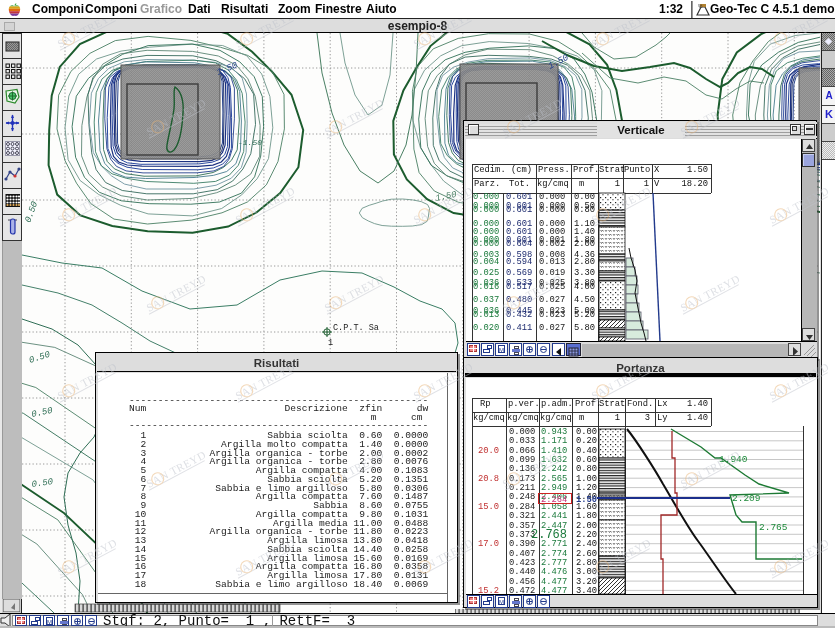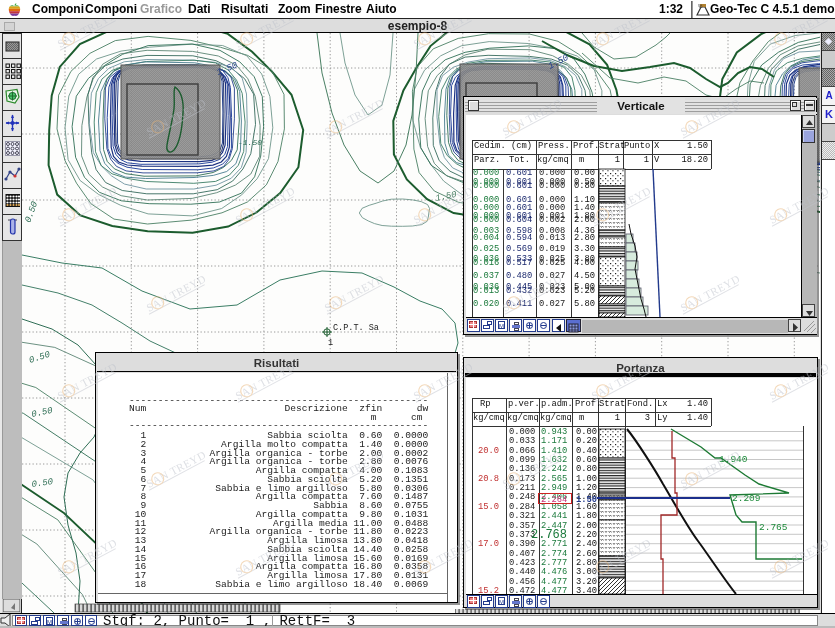--- a/index.html
+++ b/index.html
@@ -392,21 +392,21 @@
         <div style="position:absolute;left:3.3px;top:5px;width:4.6px;height:1px;background:#223a8c"></div>
       </div>
       <div class="abs" style="left:85px;top:1px;width:12px;height:11px;background:#fff;border:1px solid #223a8c;overflow:hidden">
         <div style="position:absolute;left:2px;top:1.5px;width:7px;height:7px;border:1px solid #223a8c;border-radius:50%"></div>
         <div style="position:absolute;left:3.3px;top:5px;width:4.6px;height:1px;background:#223a8c"></div>
       </div>
       <div class="abs mono" style="left:103px;top:1.5px;font-size:14px;line-height:10px;color:#111">Stgf: 2, Punto=  1 , RettF=  3</div>
       <div class="abs" style="left:272px;top:1px;width:1px;height:11px;background:#999"></div>
     </div>
     <div class="abs" style="left:0;top:626px;width:835px;height:2px;background:#bbb;z-index:40"></div>
-    <div class="win" style="left:463px;top:96px;width:354px;height:239px;z-index:11">
+    <div class="win" style="left:463px;top:120px;width:354px;height:239px;z-index:11">
       <div class="abs" style="left:1px;top:1px;width:350px;height:16px;background:repeating-linear-gradient(to bottom,#e2e2e2 0 1px,#9e9e9e 1px 2px,#e2e2e2 2px 3px);border-bottom:1px solid #000">
         <div class="abs" style="left:0;top:0;width:352px;height:2px;background:#ddd"></div>
         <div class="abs" style="left:0;top:14px;width:352px;height:2px;background:#ddd"></div>
         <div class="abs" style="left:132px;top:0px;width:88px;height:16px;background:#e2e2e2;text-align:center;font-weight:bold;font-size:11.5px;line-height:16px;color:#111">Verticale</div>
         <div class="abs" style="left:3px;top:2px;width:11px;height:11px;background:#ddd;border:1px solid #333;box-shadow:inset 1px 1px 0 #fff"></div>
         <div class="abs" style="left:325px;top:2px;width:11px;height:11px;background:#ddd;border:1px solid #333;box-shadow:inset 1px 1px 0 #fff">
           <div style="position:absolute;left:1px;top:1px;width:5px;height:5px;border:1px solid #333"></div>
         </div>
         <div class="abs" style="left:339px;top:2px;width:11px;height:11px;background:#ddd;border:1px solid #333;box-shadow:inset 1px 1px 0 #fff">
           <div style="position:absolute;left:1px;top:3px;width:7px;height:2px;border:1px solid #333"></div>

